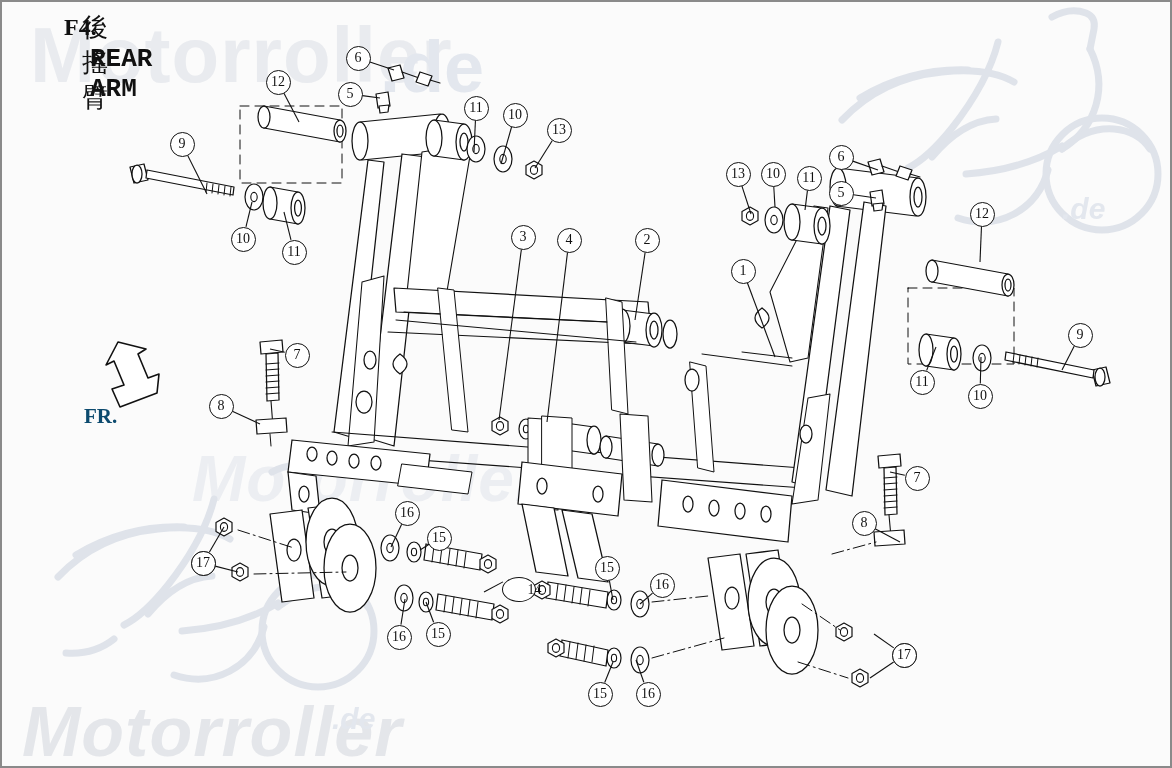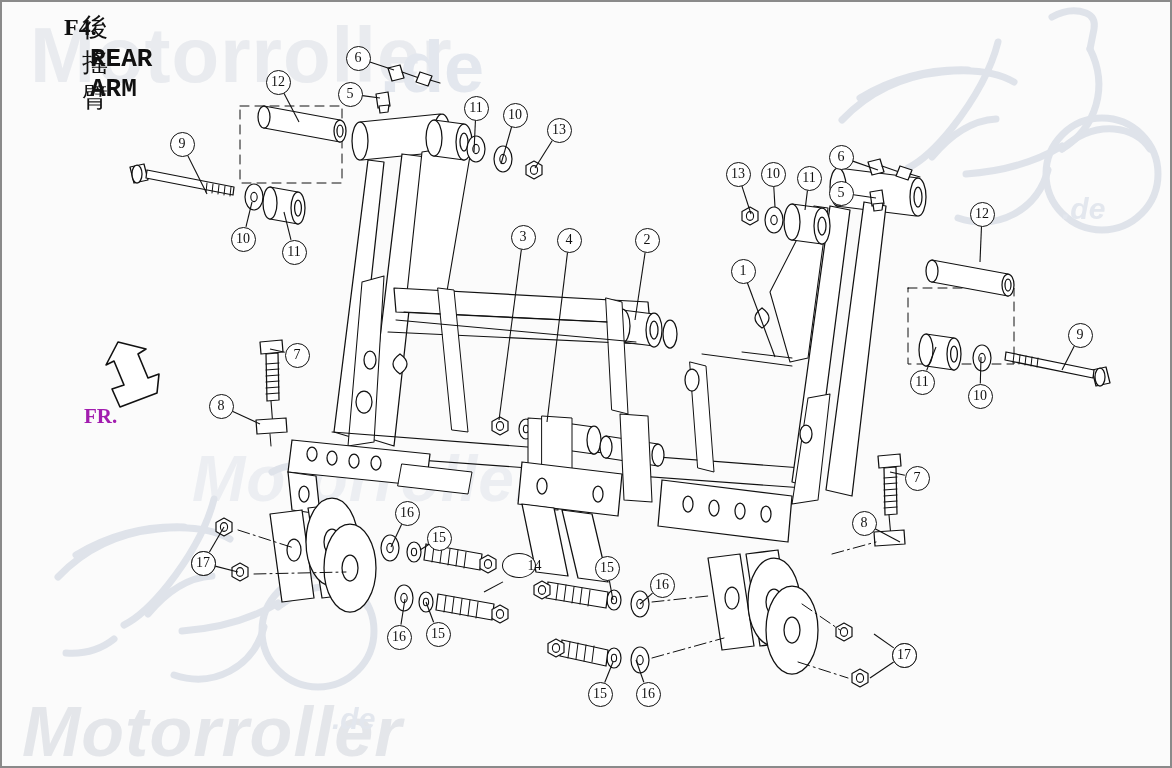--- a/index.html
+++ b/index.html
@@ -28,21 +28,21 @@
   .hdr-code{position:absolute;left:14px;top:12px;font-size:24px;
             font-weight:700;color:#111;font-family:"Liberation Serif",serif;margin-left:48px;}
   .hdr-cn{position:absolute;left:80px;top:8px;font-size:26px;color:#111;
           font-family:"DejaVu Sans",sans-serif;letter-spacing:4px;}
   .hdr-en{position:absolute;left:88px;top:42px;font-size:26px;
           font-weight:700;color:#111;letter-spacing:0px;
           font-family:Liberation Mono, monospace;}
 
   
   .fr-label{position:absolute;left:82px;top:402px;font-size:21px;
-            font-weight:700;color:#a21caf;font-family:"Liberation Serif",serif;}
+            font-weight:700;color:#0c4a6e;font-family:"Liberation Serif",serif;}
 
   
   .callout{position:absolute;width:25px;height:25px;border:1.4px solid #111;
            border-radius:50%;background:#fff;color:#111;font-size:14px;
            font-family:"Liberation Serif",serif;
            display:flex;align-items:center;justify-content:center;
            box-sizing:border-box;z-index:30;}
   .drawing{position:absolute;inset:0;z-index:10;}
   .leaders{position:absolute;inset:0;z-index:20;pointer-events:none;}
 </style>
@@ -480,21 +480,21 @@
       <div class="callout" style="left: 965.5px; top: 381.5px;">10</div>
       <div class="callout" style="left: 907.5px; top: 367.5px;">11</div>
       <div class="callout" style="left: 902.5px; top: 463.5px;">7</div>
       <div class="callout" style="left: 849.5px; top: 508.5px;">8</div>
       <div class="callout" style="left: 188.5px; top: 548.5px;">17</div>
       <div class="callout" style="left: 188.5px; top: 548.5px;">17</div>
       <div class="callout" style="left: 392.5px; top: 498.5px;">16</div>
       <div class="callout" style="left: 424.5px; top: 523.5px;">15</div>
       <div class="callout" style="left: 384.5px; top: 622.5px;">16</div>
       <div class="callout" style="left: 423.5px; top: 619.5px;">15</div>
-      <div class="callout" style="left: 499.5px; top: 551px; padding-left: 32px;">14</div>
+      <div class="callout" style="left: 499.5px; top: 575px; padding-left: 32px;">14</div>
       <div class="callout" style="left: 592.5px; top: 553.5px;">15</div>
       <div class="callout" style="left: 647.5px; top: 570.5px;">16</div>
       <div class="callout" style="left: 585.5px; top: 679.5px;">15</div>
       <div class="callout" style="left: 633.5px; top: 679.5px;">16</div>
       <div class="callout" style="left: 889.5px; top: 640.5px;">17</div>
       <div class="callout" style="left: 889.5px; top: 640.5px;">17</div>
     </div>
 
 </div>
 

